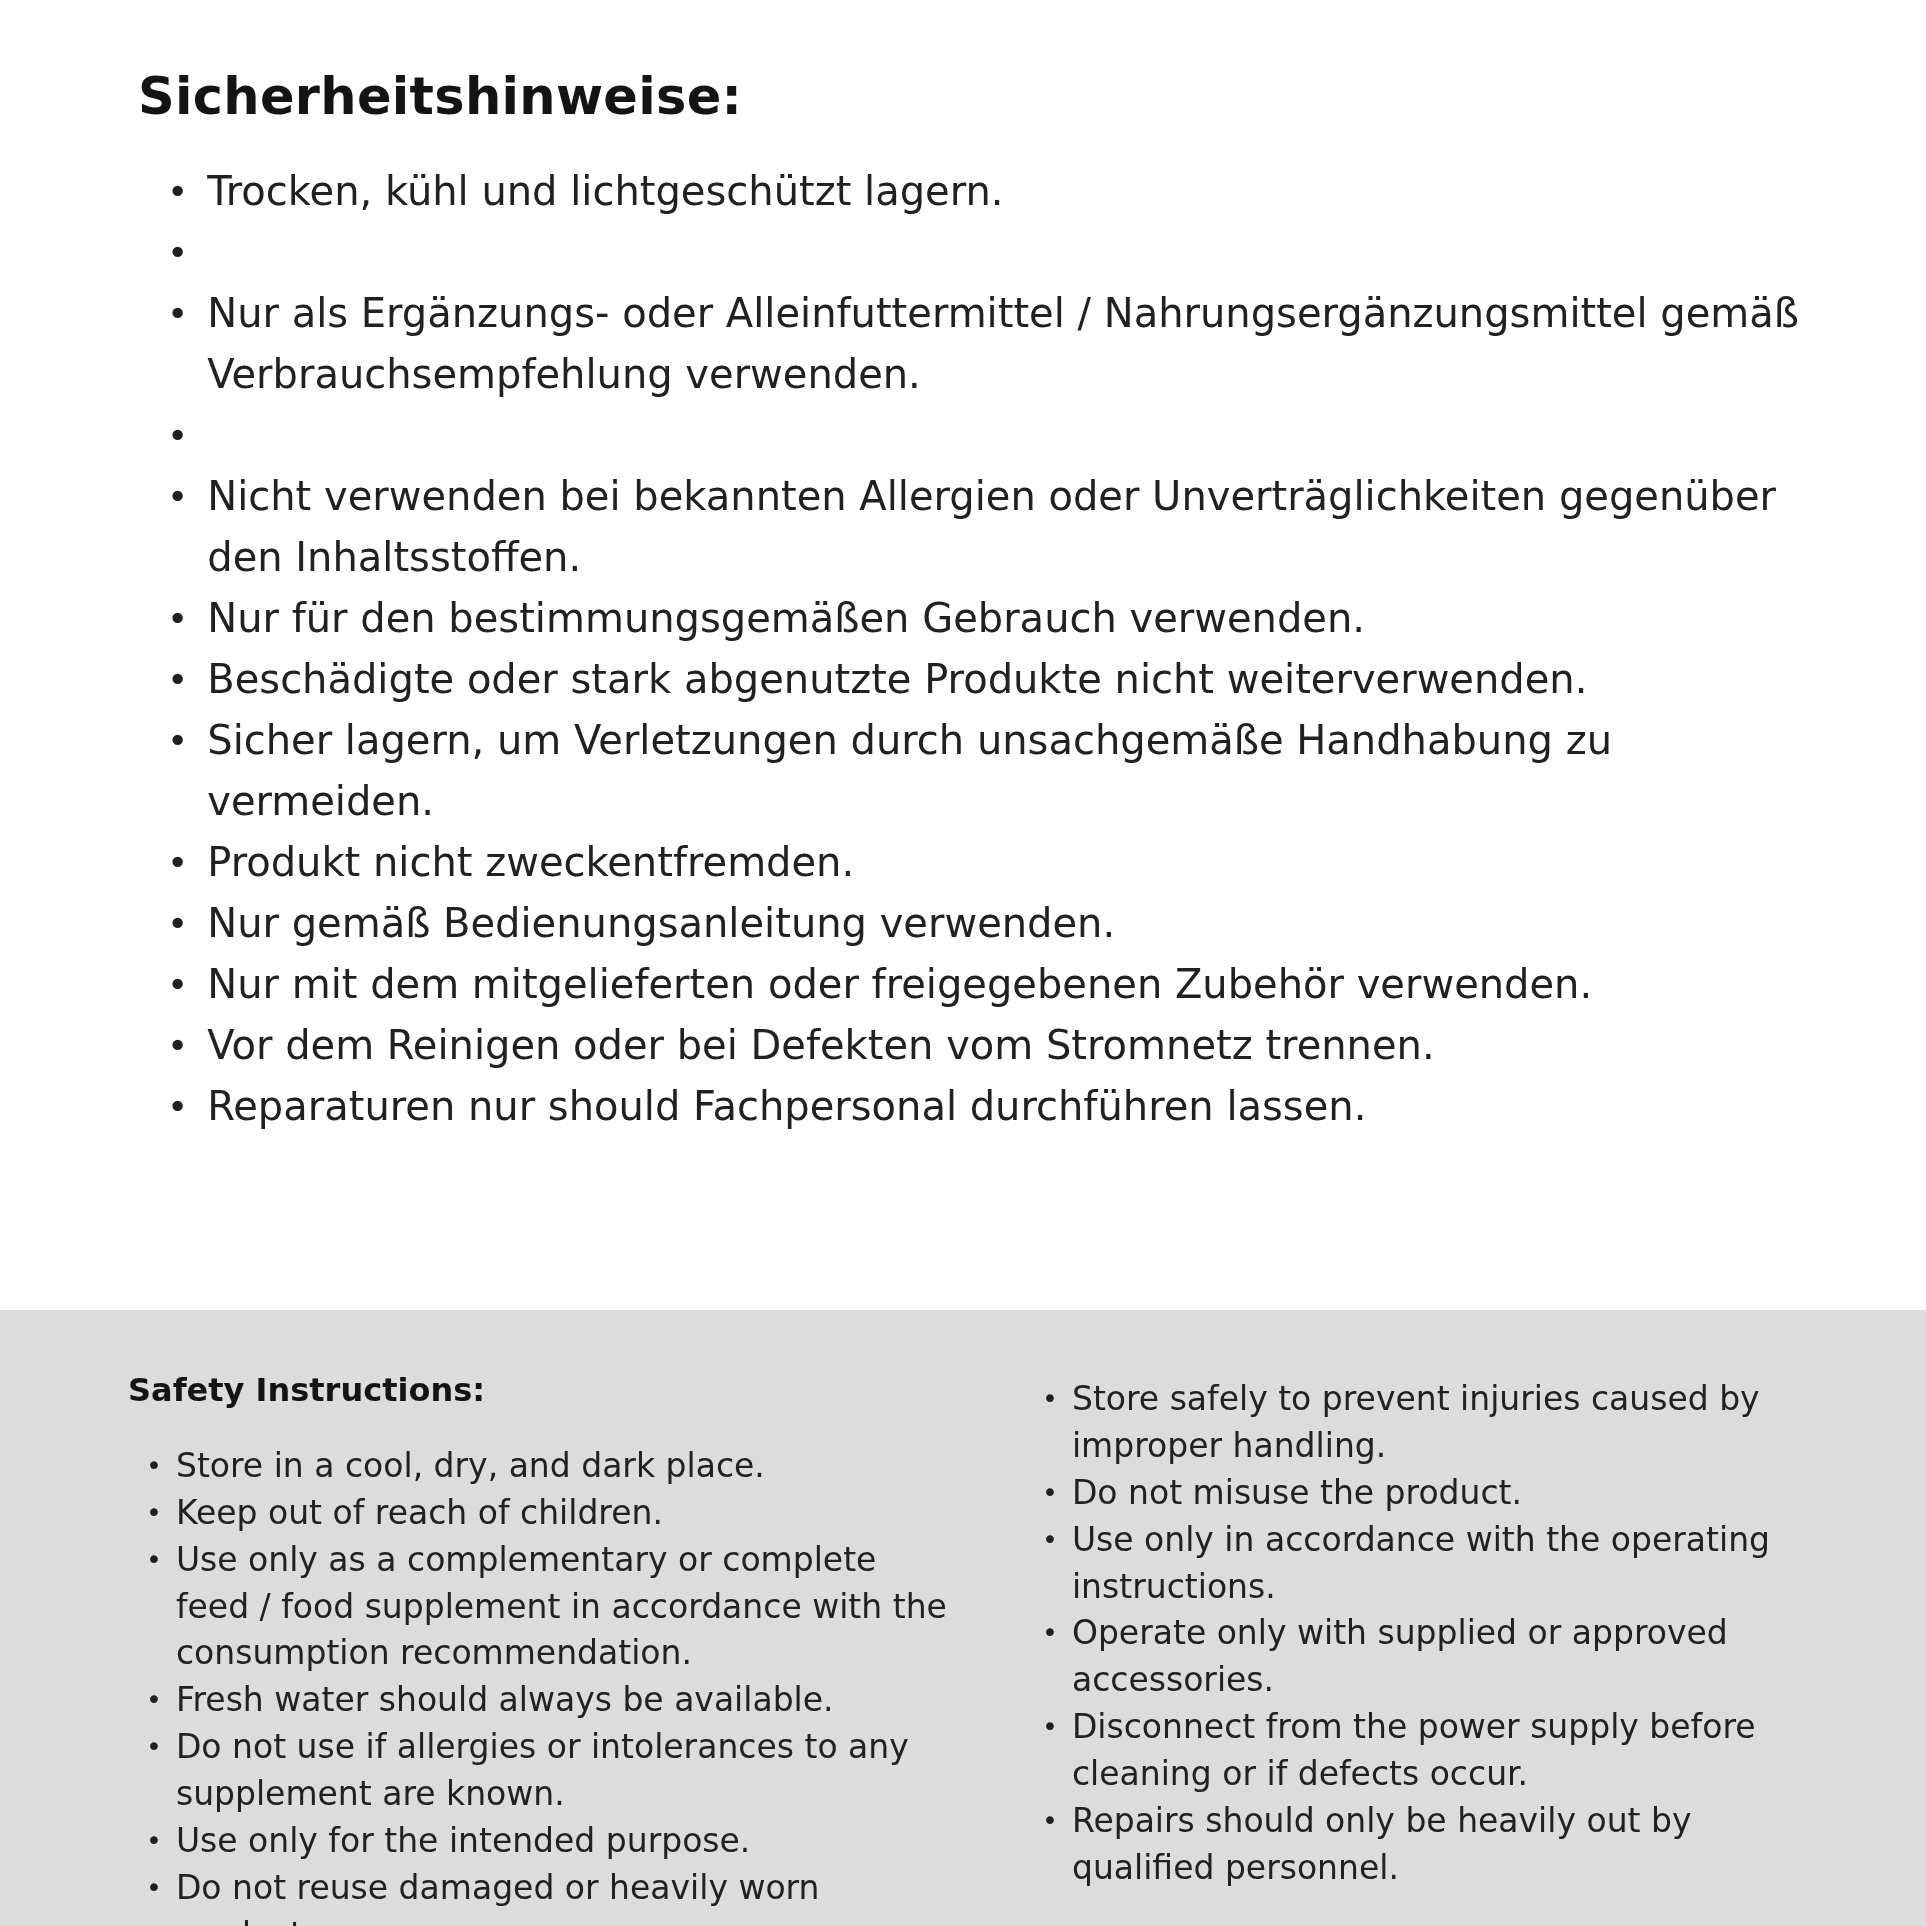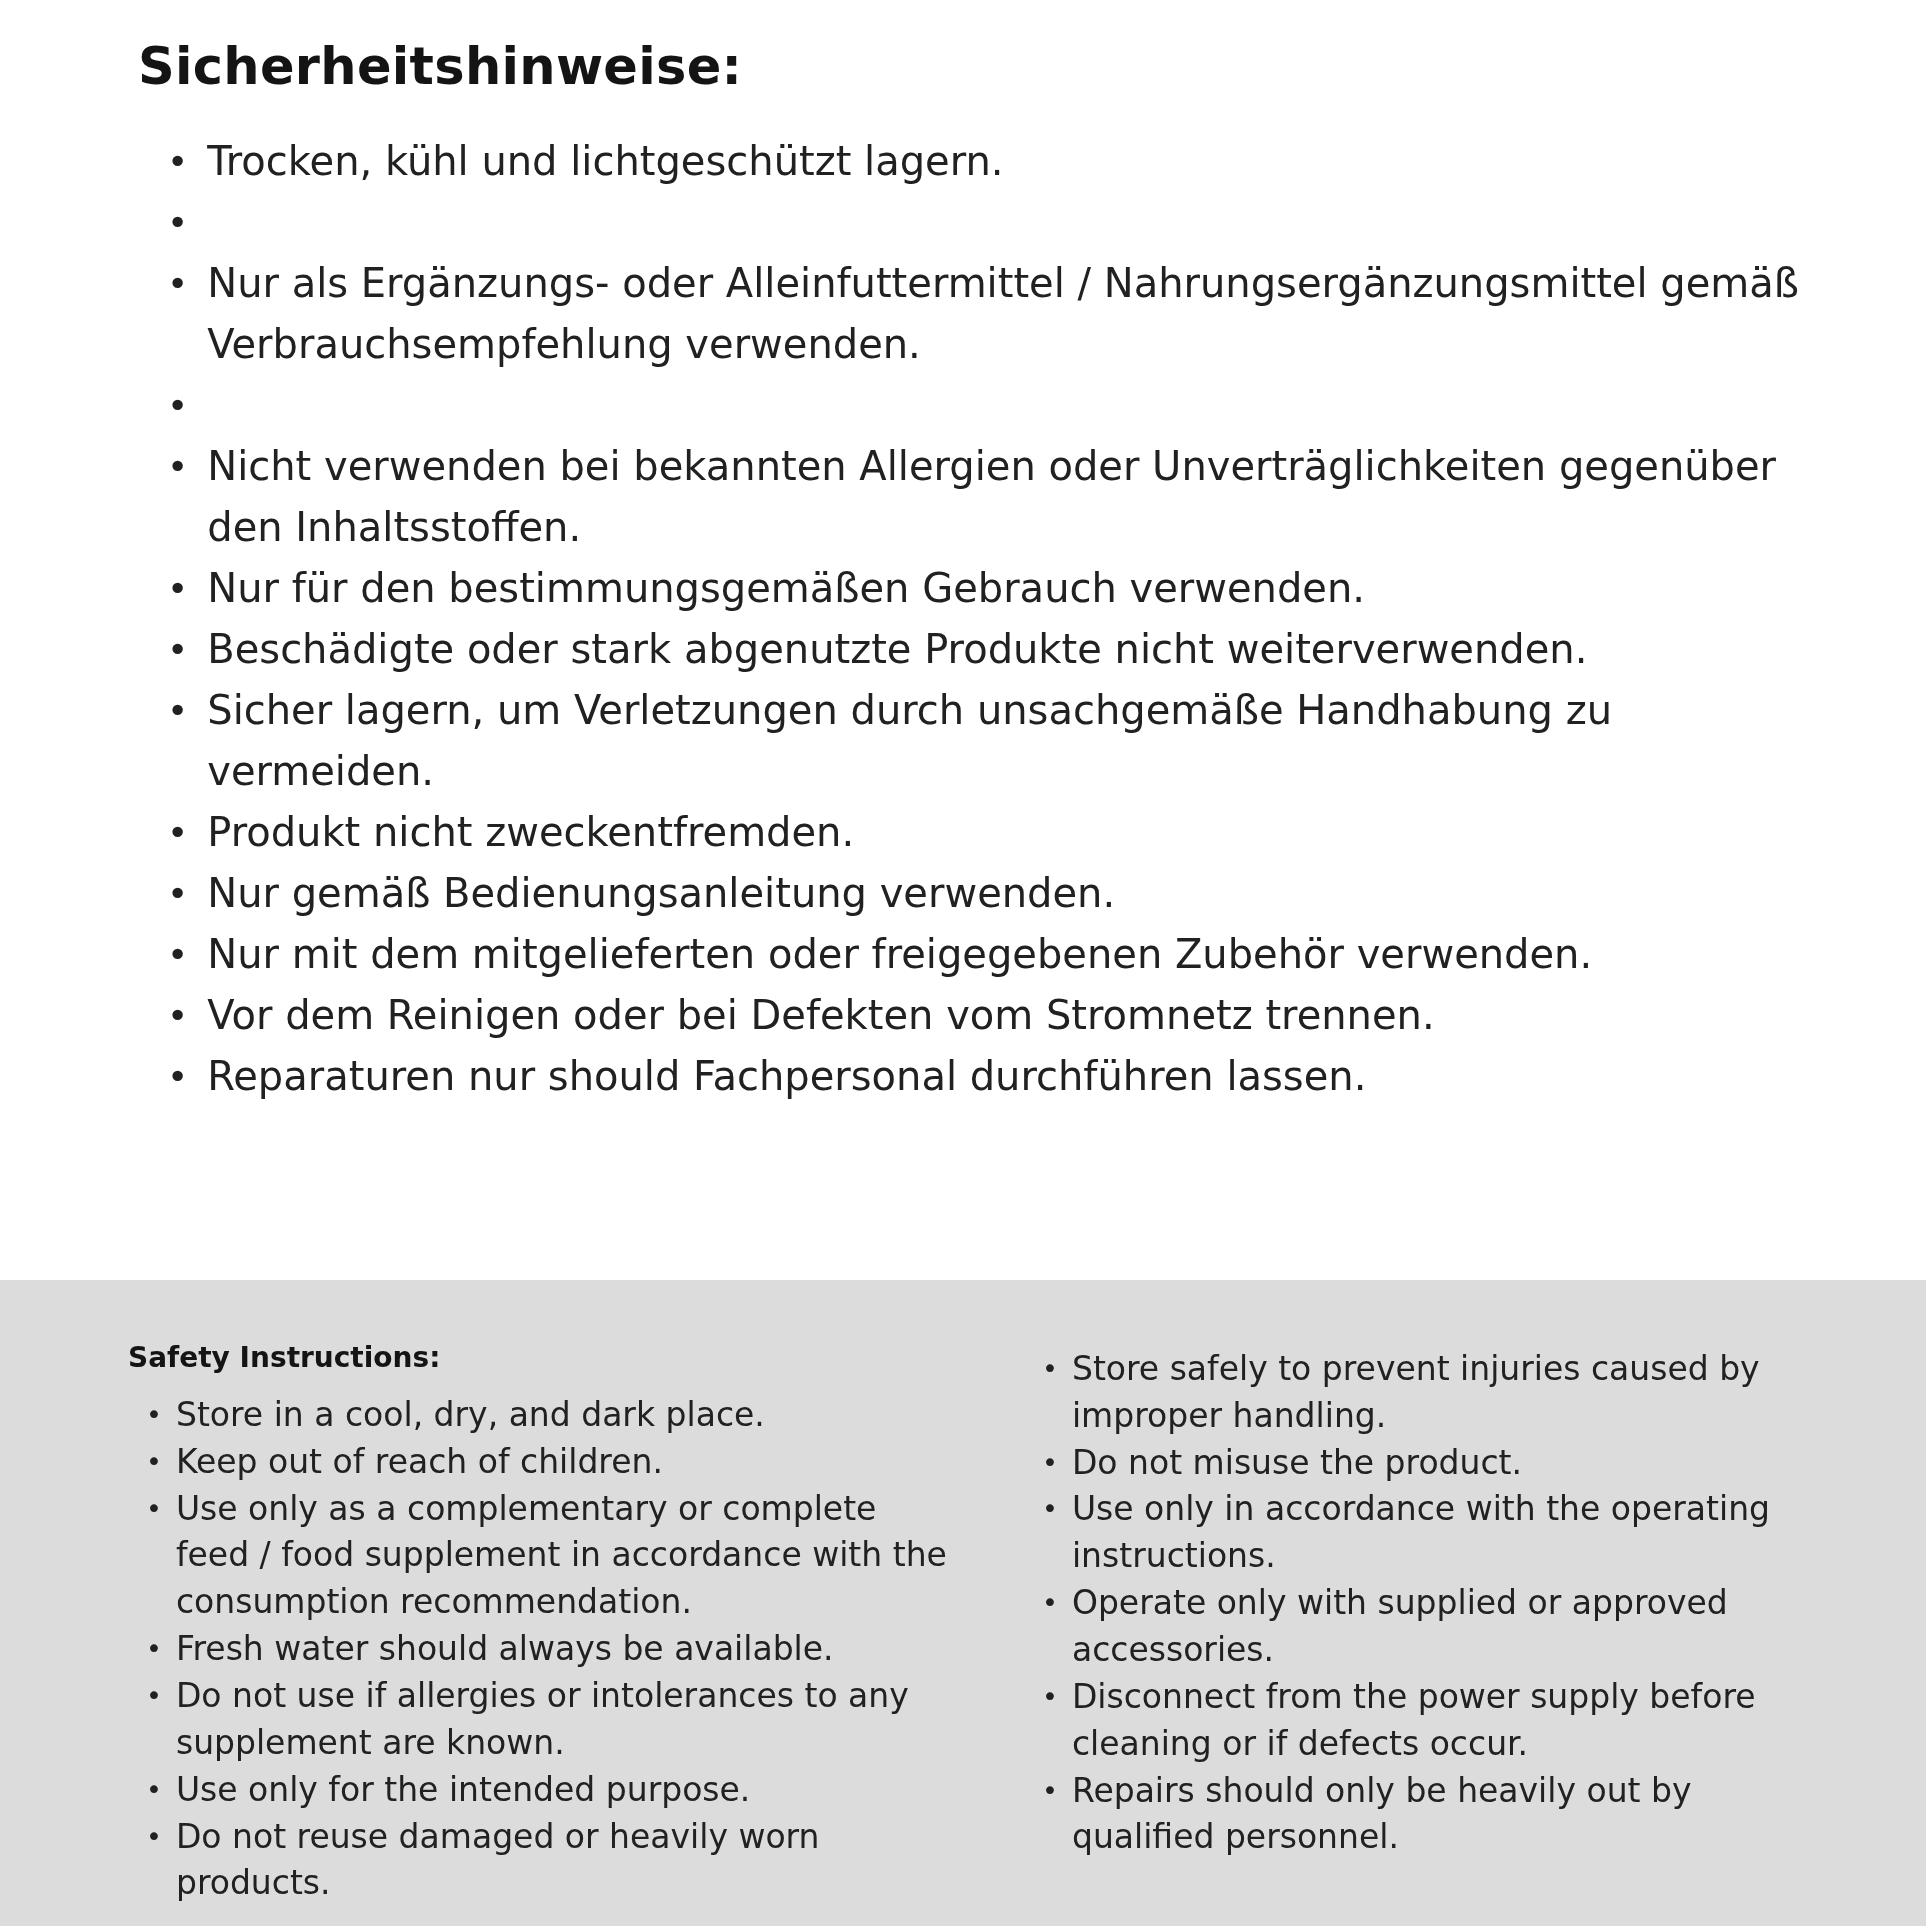--- a/index.html
+++ b/index.html
@@ -8,21 +8,20 @@
     height: 1926px;
     background: #ffffff;
     font-family: "DejaVu Sans", "Liberation Sans", sans-serif;
     color: #1f1f1f;
   }
   .page {
     width: 1926px;
     height: 1916px;
     display: flex;
     flex-direction: column;
-    justify-content: center;
   }
 
   
   .german-section {
     flex: 0 0 1310px;
     background: #ffffff;
     padding: 67px 96px 0 138px;
   }
   .german-title {
     font-size: 51px;
@@ -53,24 +52,24 @@
   
   .english-section {
     flex: 1 1 auto;
     background: #dcdcdc;
     padding: 61px 83px 39px 128px;
     display: flex;
     gap: 77px;
   }
   .col { flex: 1 1 0; }
   .english-title {
-    font-size: 28px;
+    font-size: 32px;
     font-weight: 700;
     color: #141414;
-    margin-bottom: 18px;
+    margin-bottom: 34px;
   }
   .english-list {
     list-style: none;
     max-width: 854px;
   }
   .english-list li {
     display: flex;
     align-items: flex-start;
     gap: 14px;
     font-size: 33px;

